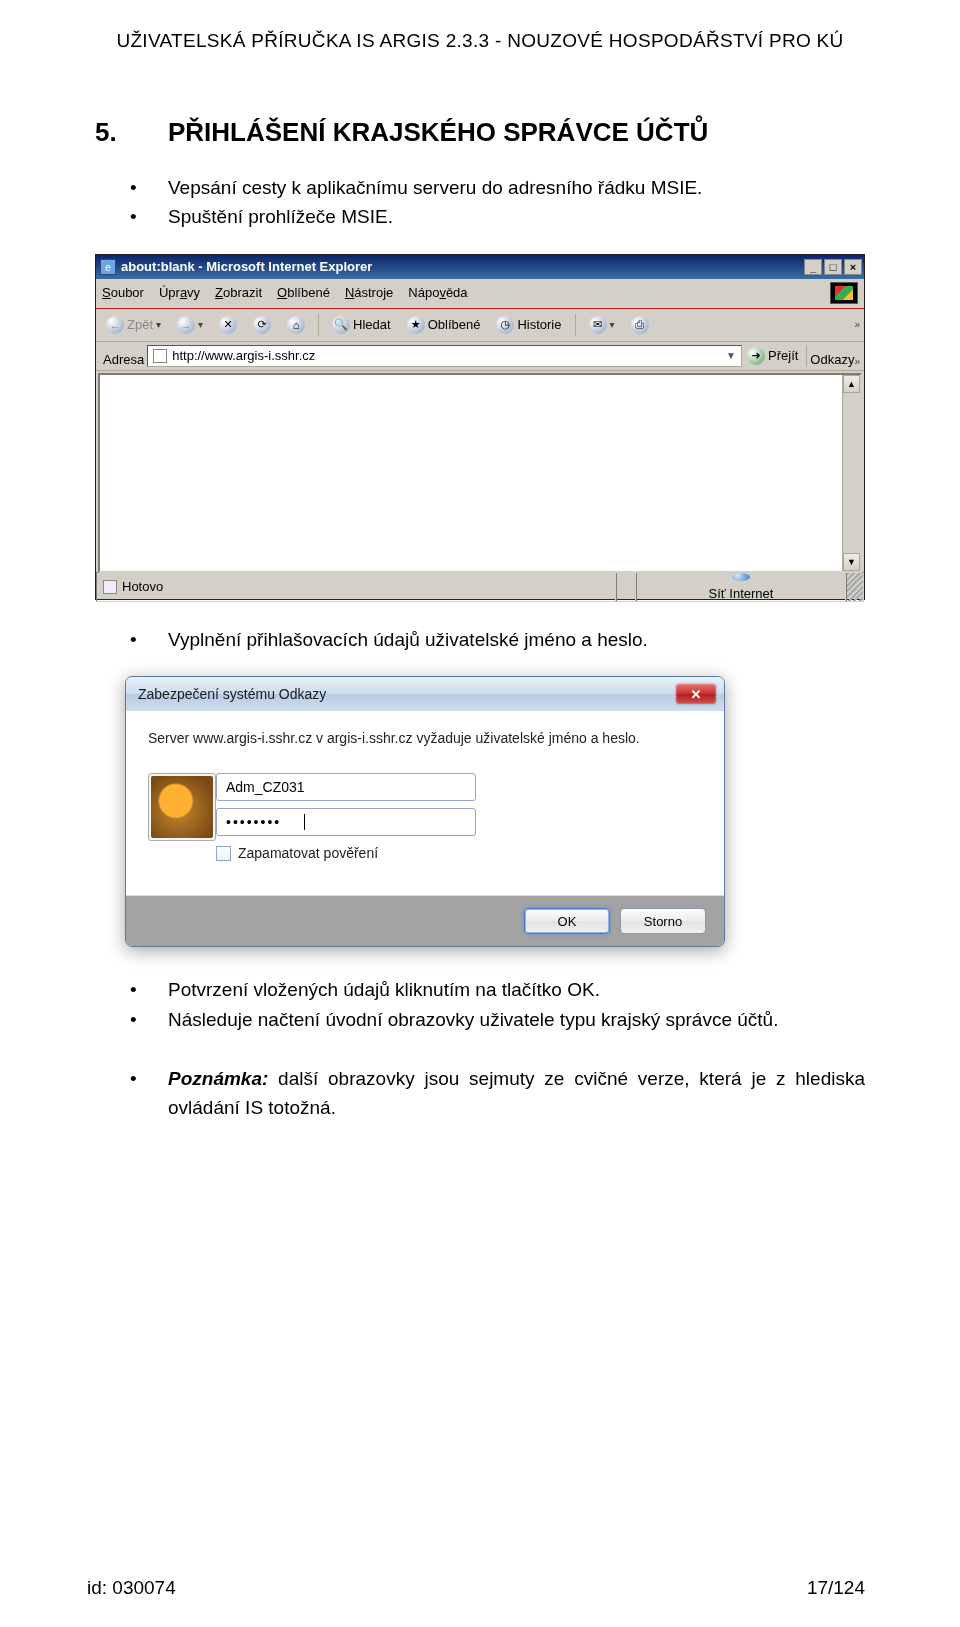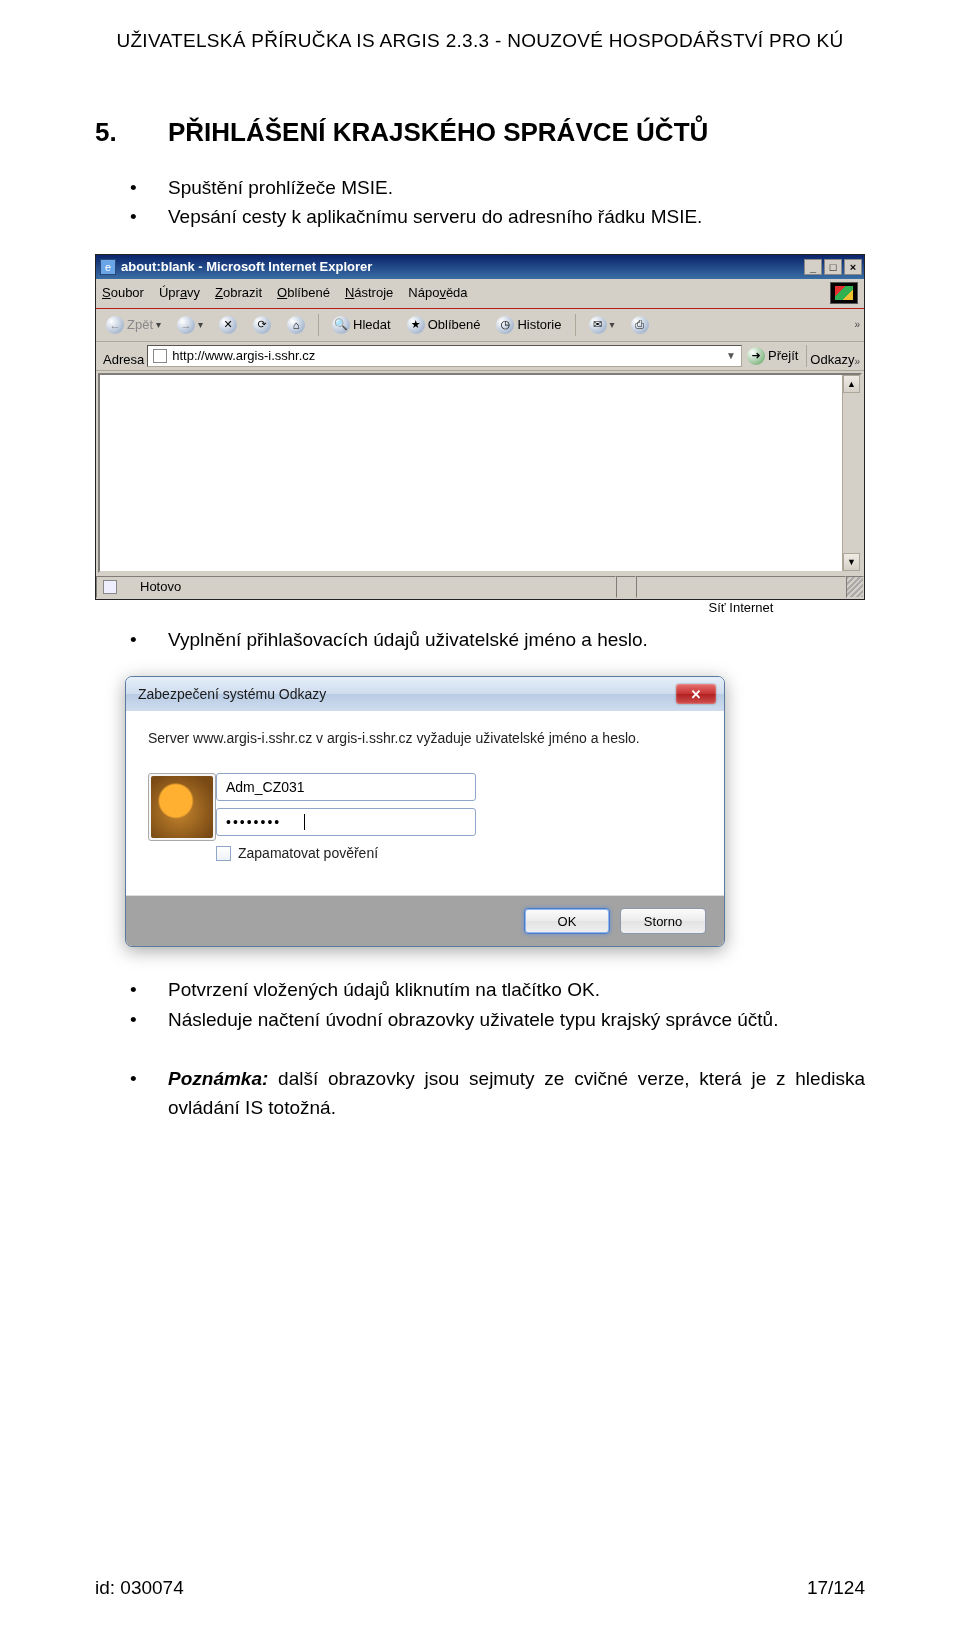--- a/index.html
+++ b/index.html
@@ -8,21 +8,21 @@
   .doc-header { font-size: 19px; text-align: center; margin-bottom: 65px; letter-spacing: 0.3px; }
   .sec-row { display: flex; align-items: baseline; margin-bottom: 25px; }
   .sec-num { font-size: 26px; font-weight: bold; width: 73px; }
   .sec-title { font-size: 26px; font-weight: bold; }
   ul.bullets { list-style: none; padding-left: 73px; margin-bottom: 22px; }
   ul.bullets li { font-size: 19px; line-height: 1.55; position: relative; padding-left: 0; }
   ul.bullets li::before { content: "•"; position: absolute; left: -38px; font-size: 19px; }
   ul.bullets li.no-bullet::before { content: ""; }
   .note { text-align: justify; }
   .note b i { font-style: italic; font-weight: bold; }
-  .footer { position: absolute; bottom: 28px; left: 95px; right: 95px; font-size: 19px; display: flex; justify-content: space-between; }
+  .footer { position: absolute; bottom: 28px; left: 87px; right: 95px; font-size: 19px; display: flex; justify-content: space-between; }
 
   
   .ie-window { border: 1px solid #222; margin: 8px 0 25px 0; background: #d4d0c8; font-family: Tahoma, Arial, sans-serif; }
   .ie-title { background: linear-gradient(#0a246a,#3a6ea5); color: #fff; display: flex; align-items: center; height: 24px; padding: 0 2px 0 4px; font-size: 13px; }
   .ie-title .tico { width: 16px; height: 16px; background: #6aa5e8; border: 1px solid #2a4a7a; margin-right: 5px; display: flex; align-items: center; justify-content: center; font-size: 11px; }
   .ie-title .sp { flex: 1; font-weight: bold; }
   .ie-title .wbtn { width: 18px; height: 16px; background: #d4d0c8; border: 1px solid #888; margin-left: 2px; display: flex; align-items: center; justify-content: center; color: #000; font-size: 11px; font-weight: bold; }
   .ie-menu { display: flex; padding: 3px 6px 4px 6px; gap: 15px; font-size: 13px; border-bottom: 1px solid #b91c1c; align-items: center; }
   .ie-menu .u { text-decoration: underline; }
   .ie-menu .flag { margin-left: auto; width: 28px; height: 22px; background: #000; border: 1px solid #555; display: flex; align-items: center; justify-content: center; }
@@ -36,21 +36,21 @@
   .ie-addr { display: flex; align-items: flex-end; padding: 3px 4px; border-bottom: 1px solid #aca899; font-size: 13px; }
   .ie-addr .lbl { padding: 0 3px; }
   .addr-input { flex: 1; height: 22px; background: #fff; border: 1px inset #aca899; padding: 0 5px; display: flex; align-items: center; gap: 5px; }
   .addr-input .dd { margin-left: auto; font-size: 10px; color: #555; }
   .gobtn { height: 22px; display: flex; align-items: center; gap: 3px; padding: 0 5px; }
   .ie-content { background: #fff; height: 200px; border: 2px inset #d4d0c8; margin: 2px; position: relative; }
   .ie-content .scroll { position: absolute; right: 0; top: 0; bottom: 0; width: 18px; background: #d4d0c8; border-left: 1px solid #aca899; }
   .ie-content .scroll .up, .ie-content .scroll .dn { height: 18px; background: linear-gradient(#f0ece4,#d4d0c8); border: 1px solid #aca899; display: flex; align-items: center; justify-content: center; font-size: 9px; }
   .ie-content .scroll .dn { position: absolute; bottom: 0; left: 0; right: 0; }
   .ie-status { display: flex; align-items: center; font-size: 13px; height: 24px; }
-  .ie-status .cell { border: 1px inset #d4d0c8; height: 22px; display: flex; align-items: center; padding: 0 6px; gap: 23px; }
+  .ie-status .cell { border: 1px inset #d4d0c8; height: 30px; display: flex; align-items: center; padding: 0 6px; gap: 5px; }
   .ie-status .cell.a { flex: 1; }
   .ie-status .cell.b { width: 20px; }
   .ie-status .cell.c { width: 210px; flex-direction: column; }
   .grip { width: 18px; background: repeating-linear-gradient(135deg,#aaa 0 2px, transparent 2px 4px); }
 
   
   .w7 { border: 1px solid #5a7aa0; border-radius: 7px; box-shadow: 0 4px 18px rgba(0,0,0,.35); margin: 8px 0 28px 0; background: #e9eff7; overflow: hidden; }
   .w7-title { height: 34px; background: linear-gradient(#e6f0fa,#cfdcee 50%,#b8cce4 51%,#cfdcee); display: flex; align-items: center; padding: 0 8px 0 12px; font-size: 14px; color: #1a1a1a; }
   .w7-title .sp { flex: 1; }
   .w7-title .close { width: 40px; height: 20px; border-radius: 3px; background: linear-gradient(#e57070,#c73030 50%,#b02020 51%,#d05050); color: #fff; display: flex; align-items: center; justify-content: center; font-family: Arial; font-size: 13px; font-weight: bold; box-shadow: inset 0 0 2px rgba(255,255,255,.6), 0 0 2px rgba(0,0,0,.4); }
@@ -74,22 +74,22 @@
 
 <div class="page">
   <div class="doc-header">UŽIVATELSKÁ PŘÍRUČKA IS ARGIS 2.3.3 - NOUZOVÉ HOSPODÁŘSTVÍ PRO KÚ</div>
 
   <div class="sec-row">
     <div class="sec-num">5.</div>
     <div class="sec-title">PŘIHLÁŠENÍ KRAJSKÉHO SPRÁVCE ÚČTŮ</div>
   </div>
 
   <ul class="bullets">
+    <li>Vepsání cesty k aplikačnímu serveru do adresního řádku MSIE.</li>
     <li>Spuštění prohlížeče MSIE.</li>
-    <li>Vepsání cesty k aplikačnímu serveru do adresního řádku MSIE.</li>
   </ul>
 
   <div class="ie-window">
     <div class="ie-title">
       <span class="tico">e</span>
       <span class="sp">about:blank - Microsoft Internet Explorer</span>
       <span class="wbtn">_</span>
       <span class="wbtn">□</span>
       <span class="wbtn">×</span>
     </div>

